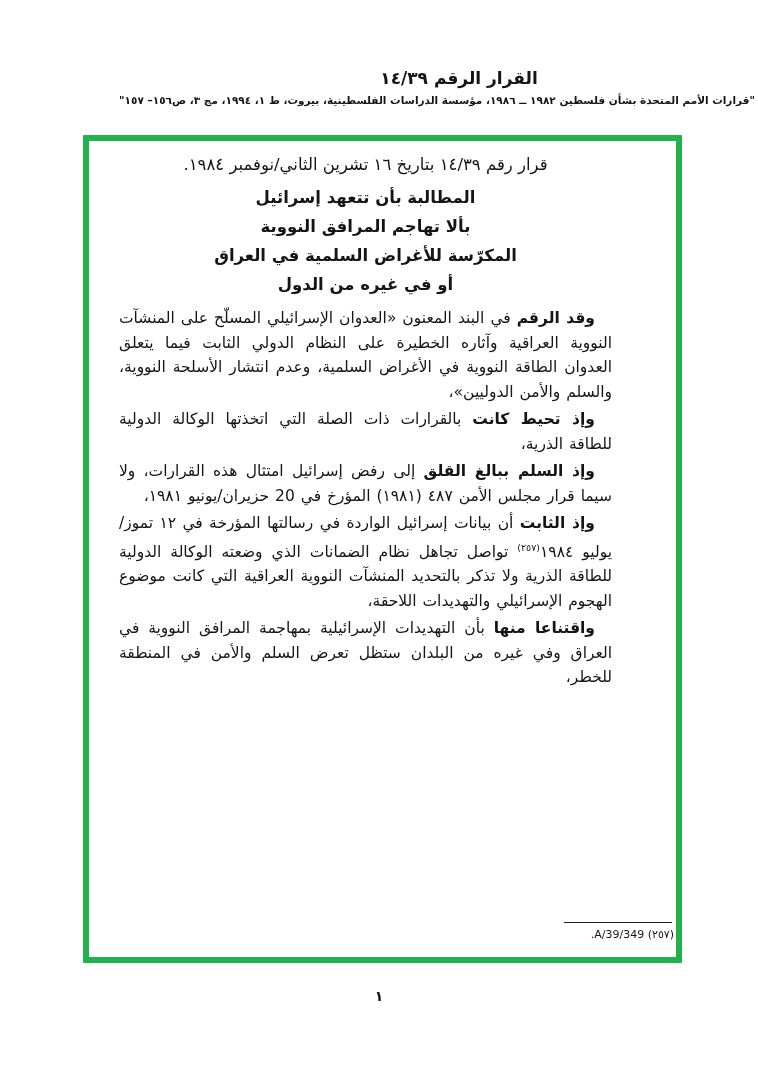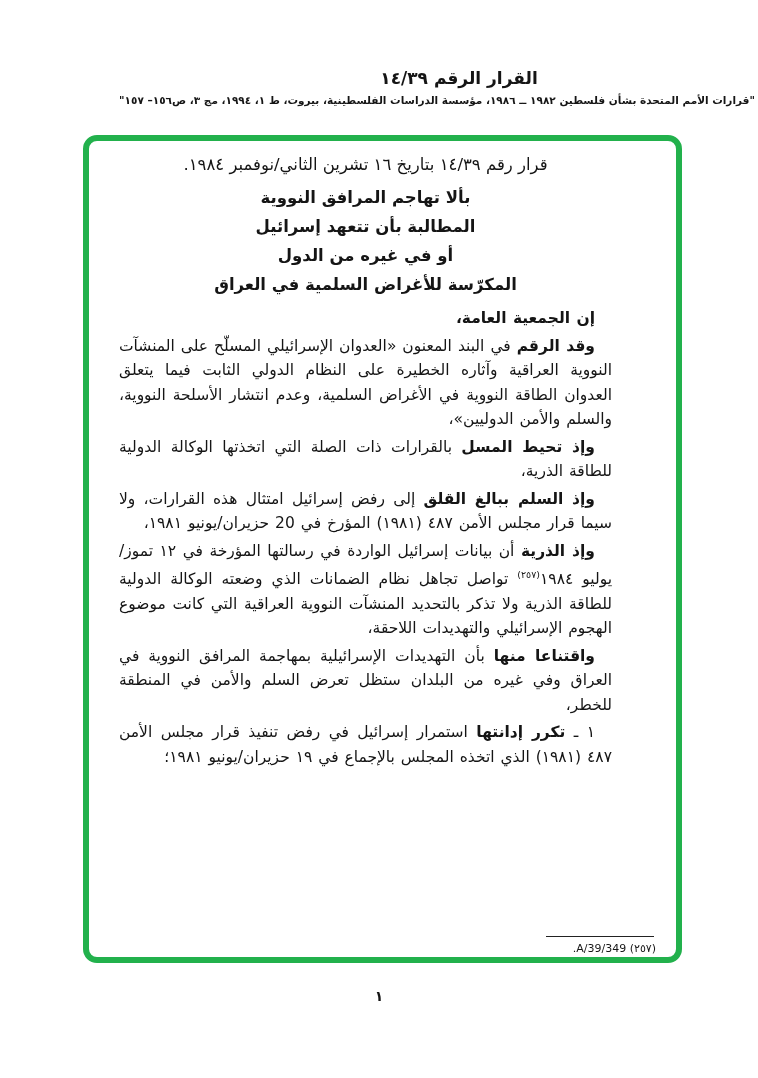--- a/index.html
+++ b/index.html
@@ -20,39 +20,39 @@
   }
   .header-citation {
     margin-top:6px; text-align:center; padding-left:84px;
     font-weight:bold; font-size:10.5px; white-space:nowrap;
   }
 
   
   .green-box {
     position:absolute; left:83px; top:135px;
     width:599px; height:828px;
-    border:6px solid #22b14c; border-radius:14px;
+    border:6px solid #22b14c; border-radius:1px;
     box-sizing:border-box; background:transparent;
   }
 
   
   .doc { direction:rtl; padding:11px 64px 0 30px; }
   .doc-caption { font-size:16.5px; text-align:center; margin:0 0 5px 0; line-height:26px; }
   .doc-title .t-line { text-align:center; font-weight:bold; font-size:16.5px; line-height:29px; }
   .doc-body { margin-top:7px; }
   .para {
     font-size:15.5px; line-height:24.5px;
     text-align:justify; text-indent:17px;
     margin:3px 0; word-spacing:1px;
   }
   .para .lead { font-weight:bold; }
   .fn-ref { font-size:9.5px; vertical-align:6px; }
 
   
-  .footnote { position:absolute; top:781px; right:20px; width:118px; direction:rtl;margin-top:14px; }
+  .footnote { position:absolute; top:781px; right:2px; width:118px; direction:rtl; }
   .footnote-line { width:108px; border-top:1.5px solid #222; margin:0 2px 0 auto; }
   .footnote-text { margin-top:5px; font-size:11px; white-space:nowrap; text-align:right; }
 
   
   .page-number {
     position:absolute; top:988px; left:0; width:758px;
     text-align:center; font-size:14px; font-weight:bold;
   }
 </style>
 </head>
@@ -64,34 +64,32 @@
     <div class="header-title">القرار الرقم ١٤/٣٩</div>
     <div class="header-citation">"قرارات الأمم المتحدة بشأن فلسطين ١٩٨٢ ــ ١٩٨٦، مؤسسة الدراسات الفلسطينية، بيروت، ط ١، ١٩٩٤، مج ٣، ص١٥٦– ١٥٧"</div>
   </div>
 
   <div class="green-box">
     <div class="doc">
 
       <div class="doc-caption">قرار رقم ١٤/٣٩ بتاريخ ١٦ تشرين الثاني/نوفمبر ١٩٨٤.</div>
 
       <div class="doc-title">
+        <div class="t-line">المطالبة بأن تتعهد إسرائيل</div>
         <div class="t-line">بألا تهاجم المرافق النووية</div>
-        <div class="t-line">المطالبة بأن تتعهد إسرائيل</div>
+        <div class="t-line">المكرّسة للأغراض السلمية في العراق</div>
         <div class="t-line">أو في غيره من الدول</div>
-        <div class="t-line">المكرّسة للأغراض السلمية في العراق</div>
       </div>
 
       <div class="doc-body">
-        <p class="para"><span class="lead">إن الجمعية العامة،</span></p>
         <p class="para"><span class="lead">وقد الرقم</span><span> في البند المعنون «العدوان الإسرائيلي المسلّح على المنشآت النووية العراقية وآثاره الخطيرة على النظام الدولي الثابت فيما يتعلق العدوان الطاقة النووية في الأغراض السلمية، وعدم انتشار الأسلحة النووية، والسلم والأمن الدوليين»،</span></p>
-        <p class="para"><span class="lead">وإذ تحيط المسل</span><span> بالقرارات ذات الصلة التي اتخذتها الوكالة الدولية للطاقة الذرية،</span></p>
+        <p class="para"><span class="lead">وإذ تحيط كانت</span><span> بالقرارات ذات الصلة التي اتخذتها الوكالة الدولية للطاقة الذرية،</span></p>
         <p class="para"><span class="lead">وإذ السلم ببالغ القلق</span><span> إلى رفض إسرائيل امتثال هذه القرارات، ولا سيما قرار مجلس الأمن ٤٨٧ (١٩٨١) المؤرخ في 20 حزيران/يونيو ١٩٨١،</span></p>
-        <p class="para"><span class="lead">وإذ الذرية</span><span> أن بيانات إسرائيل الواردة في رسالتها المؤرخة في ١٢ تموز/يوليو ١٩٨٤</span><sup class="fn-ref">(٢٥٧)</sup><span> تواصل تجاهل نظام الضمانات الذي وضعته الوكالة الدولية للطاقة الذرية ولا تذكر بالتحديد المنشآت النووية العراقية التي كانت موضوع الهجوم الإسرائيلي والتهديدات اللاحقة،</span></p>
+        <p class="para"><span class="lead">وإذ الثابت</span><span> أن بيانات إسرائيل الواردة في رسالتها المؤرخة في ١٢ تموز/يوليو ١٩٨٤</span><sup class="fn-ref">(٢٥٧)</sup><span> تواصل تجاهل نظام الضمانات الذي وضعته الوكالة الدولية للطاقة الذرية ولا تذكر بالتحديد المنشآت النووية العراقية التي كانت موضوع الهجوم الإسرائيلي والتهديدات اللاحقة،</span></p>
         <p class="para"><span class="lead">واقتناعا منها</span><span> بأن التهديدات الإسرائيلية بمهاجمة المرافق النووية في العراق وفي غيره من البلدان ستظل تعرض السلم والأمن في المنطقة للخطر،</span></p>
-        <p class="para"><span>١ ـ </span><span class="lead">تكرر إدانتها</span><span> استمرار إسرائيل في رفض تنفيذ قرار مجلس الأمن ٤٨٧ (١٩٨١) الذي اتخذه المجلس بالإجماع في ١٩ حزيران/يونيو ١٩٨١؛</span></p>
       </div>
     </div>
 
     <div class="footnote">
       <div class="footnote-line"></div>
       <div class="footnote-text"><span>(٢٥٧)</span> <span>A/39/349.</span></div>
     </div>
   </div>
 
   <div class="page-number">١</div>

